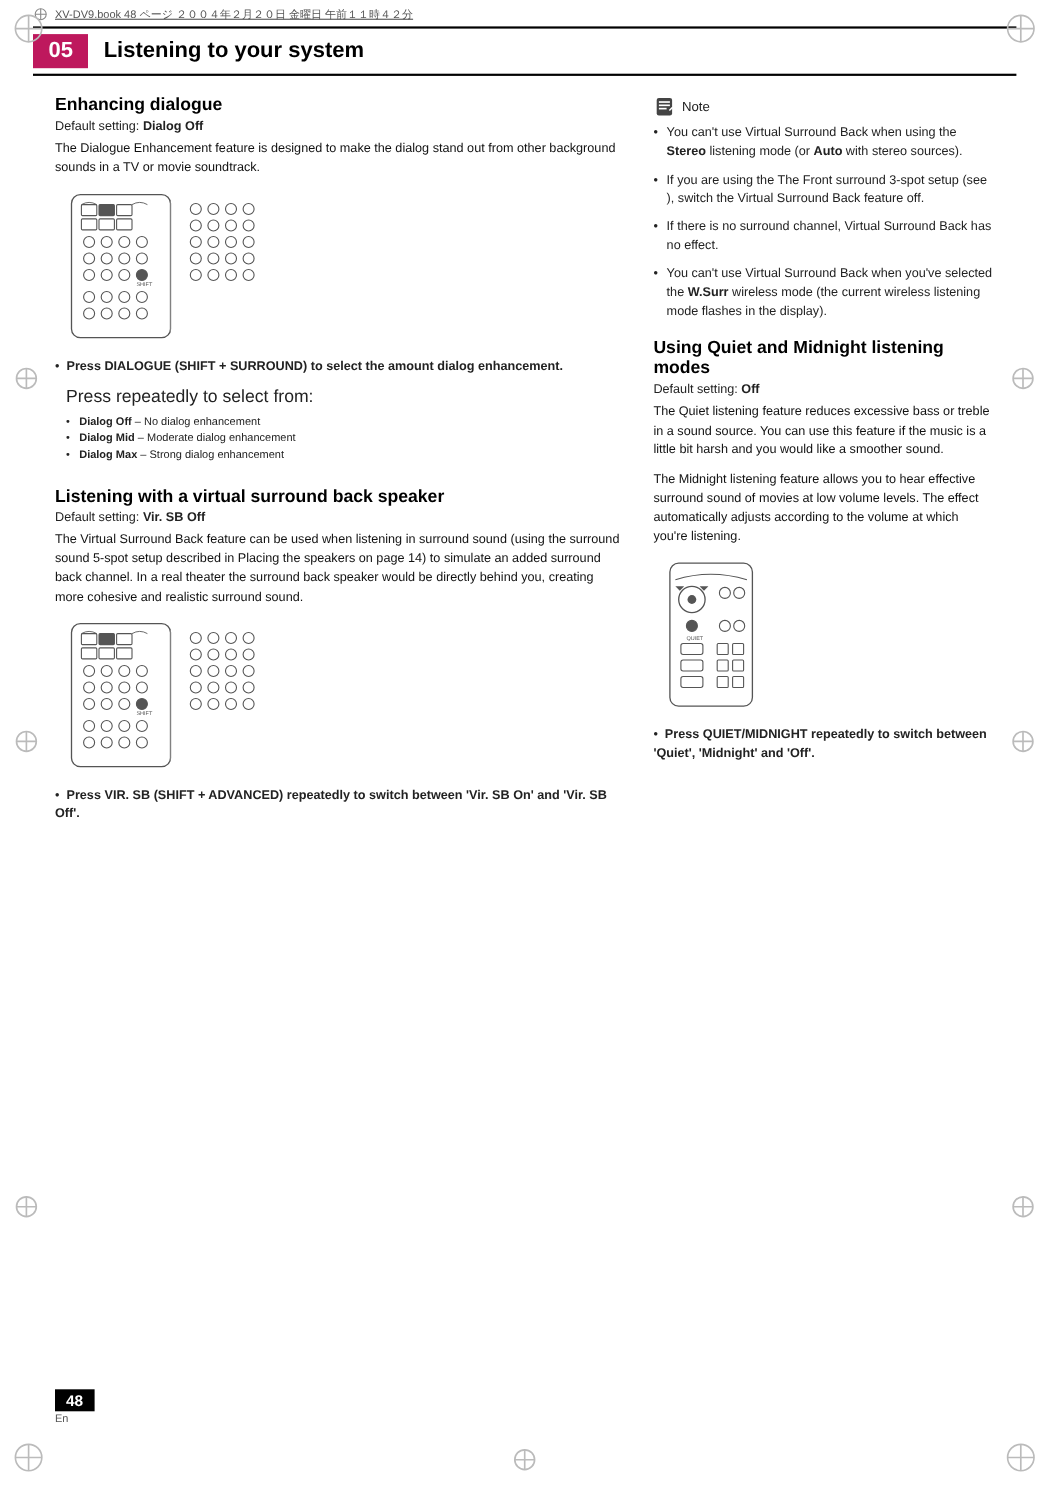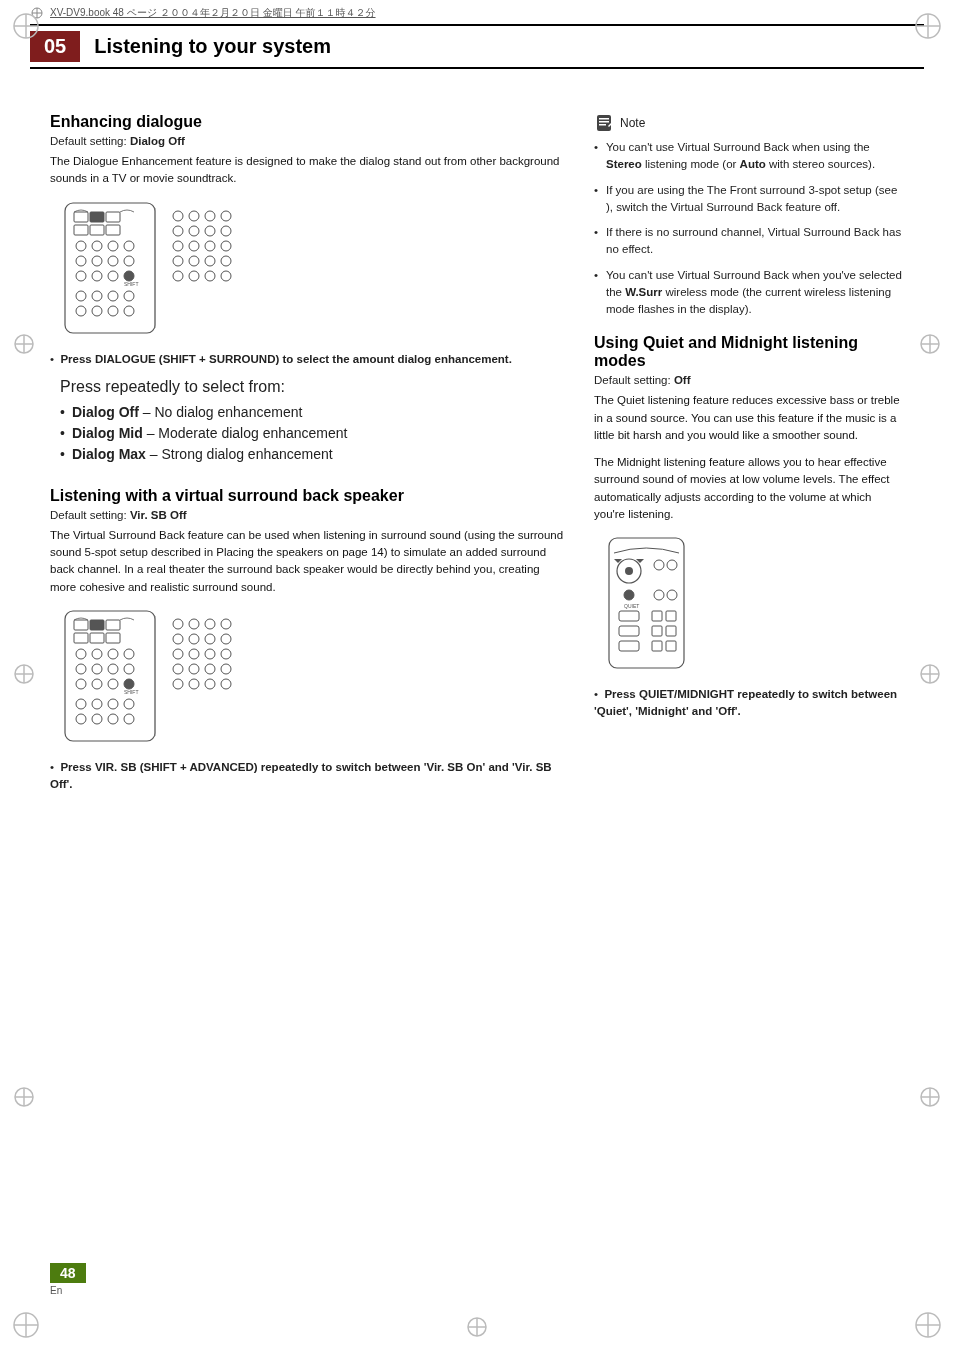--- a/index.html
+++ b/index.html
@@ -50,21 +50,21 @@
       display: flex;
       align-items: center;
       gap: 6px;
       text-decoration: underline;
     }
 
     
     .main-content {
       display: flex;
       gap: 29px;
-      margin: 44px 50px 0 50px;
+      margin: 18px 50px 0 50px;
     }
 
     .left-col {
       flex: 1;
       min-width: 0;
     }
 
     .right-col {
       width: 310px;
       flex-shrink: 0;
@@ -94,21 +94,21 @@
       color: #111;
     }
 
     
     .bullet-list {
       list-style: none;
       margin: 6px 0 12px 10px;
     }
 
     .bullet-list li {
-      font-size: 14px;
+      font-size: 10px;
       line-height: 1.5;
       padding-left: 12px;
       position: relative;
     }
 
     .bullet-list li::before {
       content: "•";
       position: absolute;
       left: 0;
     }
@@ -174,21 +174,21 @@
     .page-num-bar {
       position: absolute;
       bottom: 55px;
       left: 50px;
       display: flex;
       flex-direction: column;
       align-items: flex-start;
     }
 
     .page-num-box {
-      background: #4d7c0f;
+      background: #000000;
       color: #fff;
       font-size: 14px;
       font-weight: bold;
       padding: 2px 10px;
       margin-bottom: 2px;
     }
 
     .page-en {
       font-size: 10px;
       color: #555;
@@ -282,21 +282,21 @@
 <div class="file-info-bar">
   <svg width="14" height="14" viewBox="0 0 14 14">
     <circle cx="7" cy="7" r="5" fill="none" stroke="#888" stroke-width="1"></circle>
     <line x1="7" y1="2" x2="7" y2="12" stroke="#888" stroke-width="1"></line>
     <line x1="2" y1="7" x2="12" y2="7" stroke="#888" stroke-width="1"></line>
   </svg>
   <span>XV-DV9.book  48 ページ  ２００４年２月２０日  金曜日  午前１１時４２分</span>
 </div>
 
 <div style="margin: 4px 30px 0 30px; border-top: 2.5px solid #000; border-bottom: 2.5px solid #000; display:flex; align-items:center; padding: 5px 0;">
-  <div style="background:#7f1d1d; color:#fff; font-size:20px; font-weight:bold; padding:4px 14px; margin-right:14px; display:inline-block;">05</div>
+  <div style="background:#be185d; color:#fff; font-size:20px; font-weight:bold; padding:4px 14px; margin-right:14px; display:inline-block;">05</div>
   <div style="font-size:20px; font-weight:bold; color:#000;">Listening to your system</div>
 </div>
 
 <div class="main-content">
 
   <div class="left-col">
 
     <div style="margin-bottom:22px;">
       <div class="section-title">Enhancing dialogue</div>
       <div class="default-setting">

